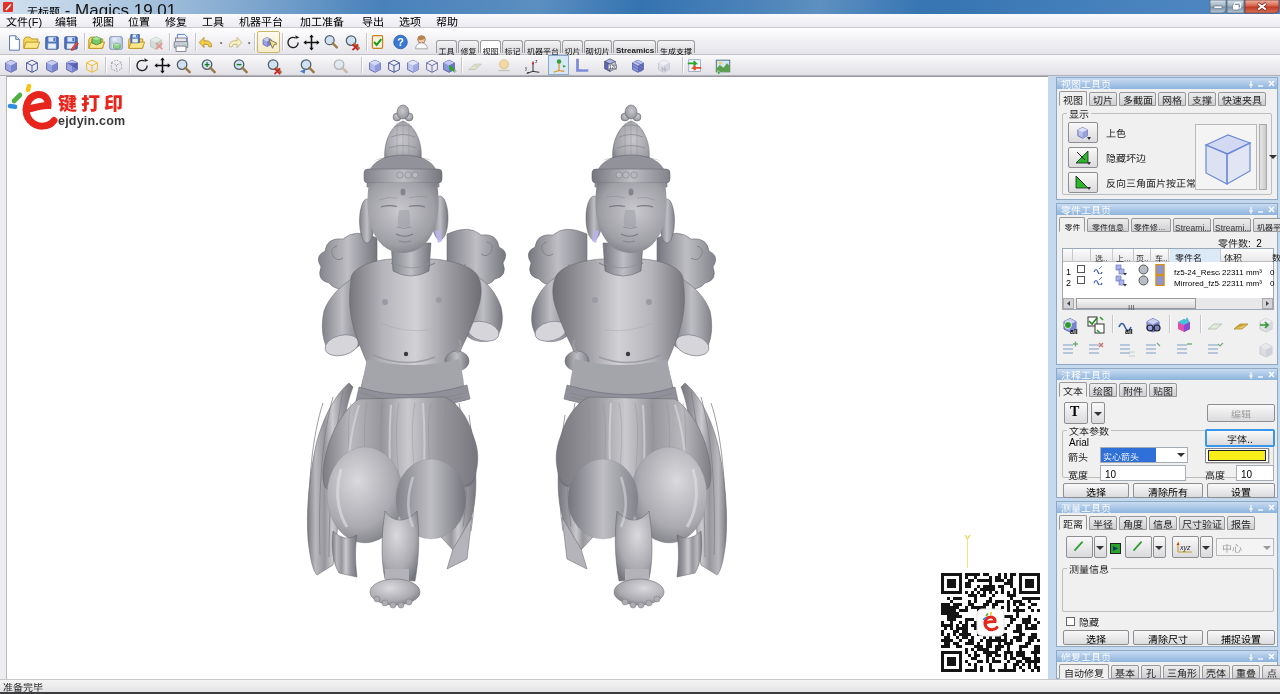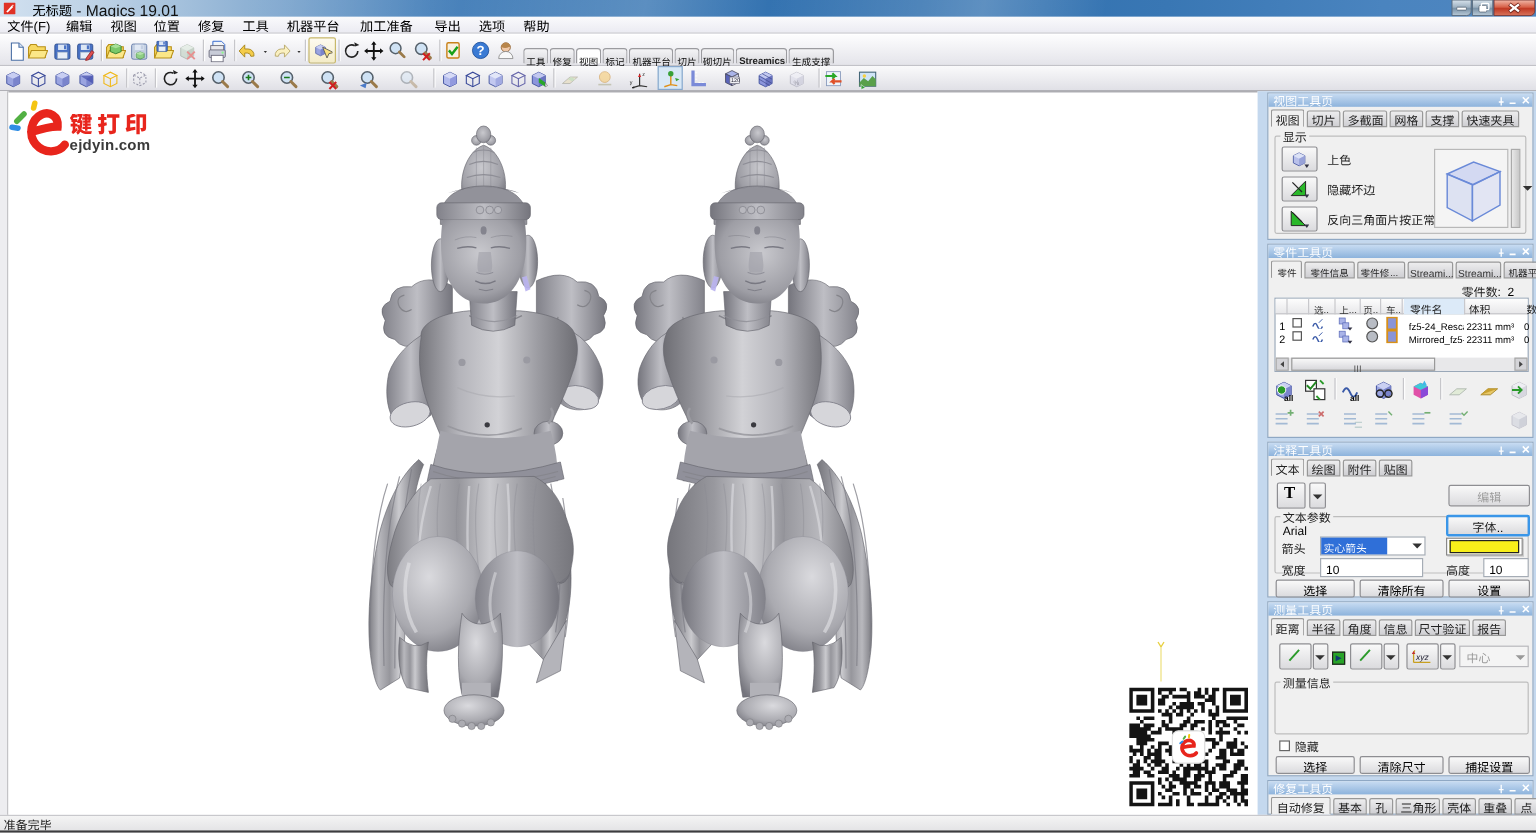--- a/index.html
+++ b/index.html
@@ -22,21 +22,21 @@
 linear-gradient(90deg,#c0d5ea 0%,#a6c2dd 7%,#79a3cc 16%,#4c84bc 28%,#3876b3 42%,#2f6fae 60%,#3977b4 76%,#4a84bf 90%,#4f86c0 100%)"></div>
 <svg class="abs" style="left:3px;top:2px" width="10" height="10" viewBox="0 0 10 10">
 <rect width="10" height="10" rx="1" fill="#e03226"></rect>
     <path d="M2.2,7.8 L6.8,2.6 L8,3.8 L3.4,8.4 Z" fill="#fff"></path>
 <path d="M6.8,2.6 l1,-0.9 l0.6,0.7 l-0.6,1 z" fill="#f8d8d0"></path>
   </svg>
 <div style="position:absolute;left:27px;top:1px;white-space:nowrap;"><svg style="vertical-align:-0.2em;" width="33.0" height="11" viewBox="0 -800 3000 1000" fill="#000">
       <use href="#r65e0" x="0"></use>
       <use href="#r6807" x="1000"></use>
       <use href="#r9898" x="2000"></use>
-    </svg><span style="font-size:13px;color:#111"> - Magics 19.01</span></div>
+    </svg><span style="font-size:17px;color:#111"> - Magics 19.01</span></div>
 <svg class="abs" style="left:1209px;top:0" width="71" height="14" viewBox="0 0 71 14">
 <path d="M1,0 h16 v9 a4,4 0 0 1 -4,4 h-12 z" fill="url(#cb1)" stroke="#5a6a7a" stroke-width="0.8"></path>
 <path d="M18,0 h17 v13 h-17 z" fill="url(#cb1)" stroke="#5a6a7a" stroke-width="0.8"></path>
 <path d="M36,0 h34 v9 a4,4 0 0 1 -4,4 h-30 z" fill="url(#cb2)" stroke="#7a3a34" stroke-width="0.8"></path>
 <defs>
       <linearGradient id="cb1" x1="0" y1="0" x2="0" y2="1">
 <stop offset="0" stop-color="#d8e3ec"></stop>
         <stop offset=".45" stop-color="#9fb2c2"></stop>
         <stop offset=".55" stop-color="#7b93a8"></stop>
         <stop offset="1" stop-color="#b9cad7"></stop>

